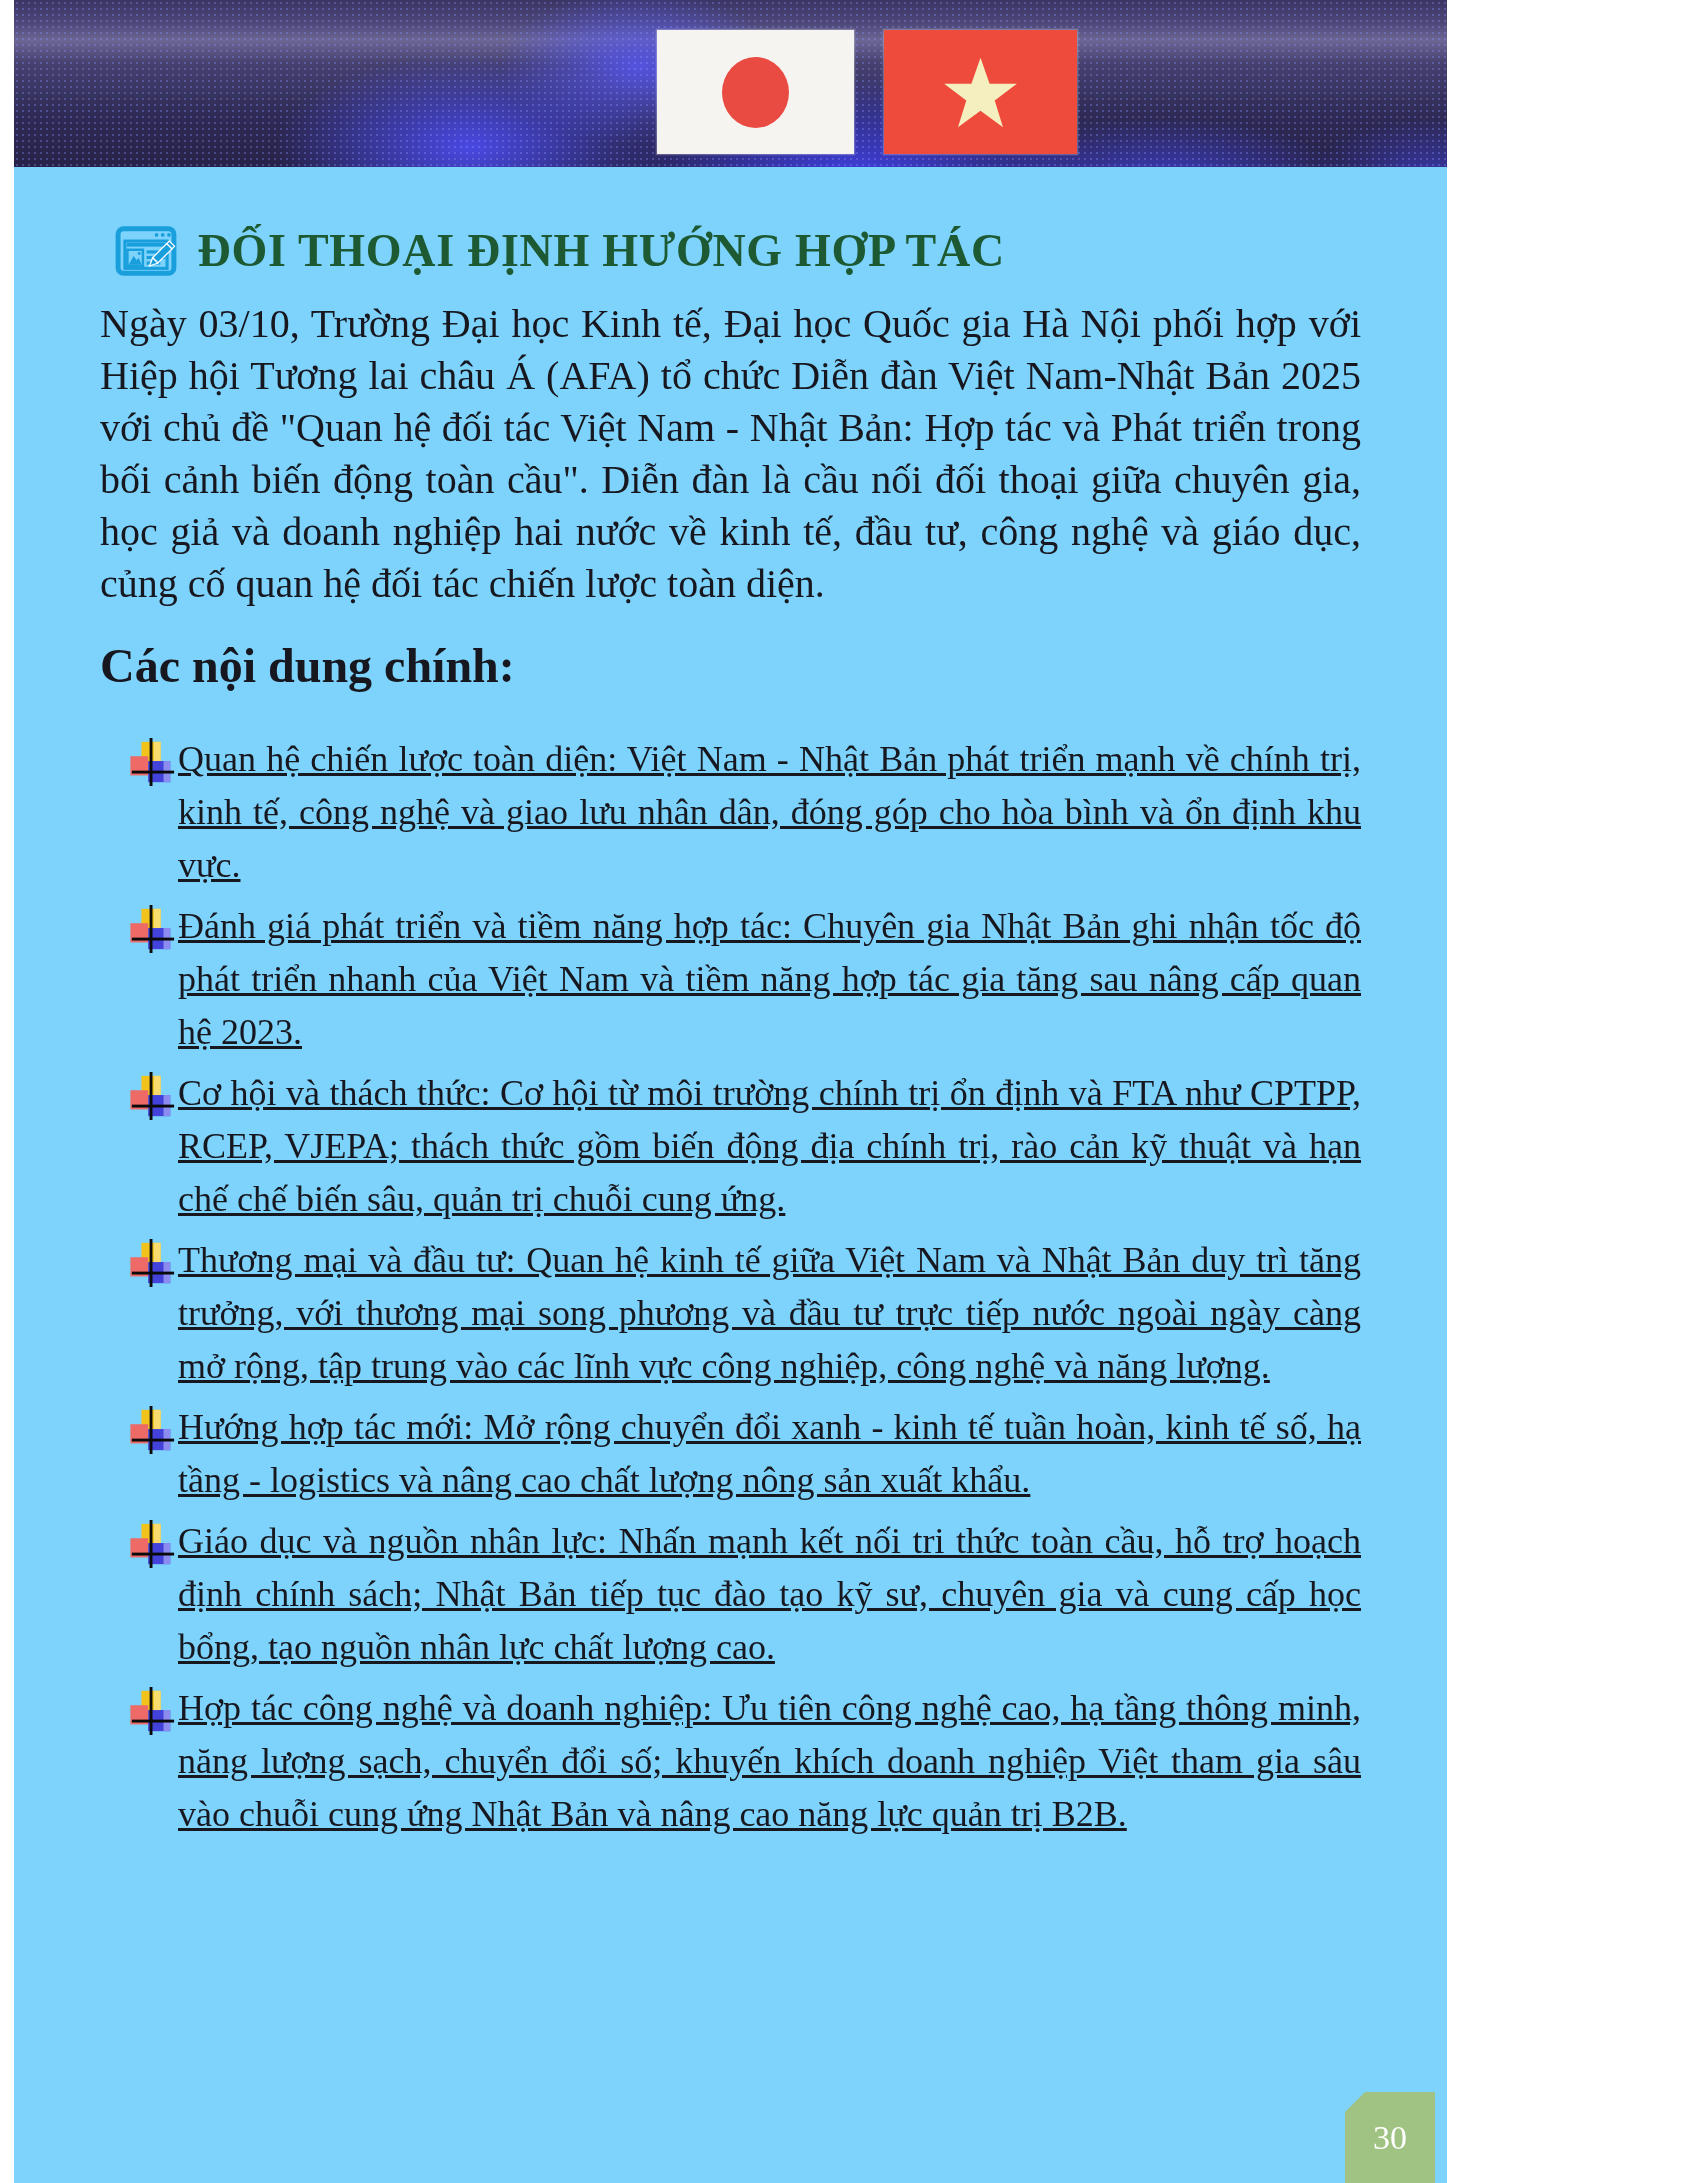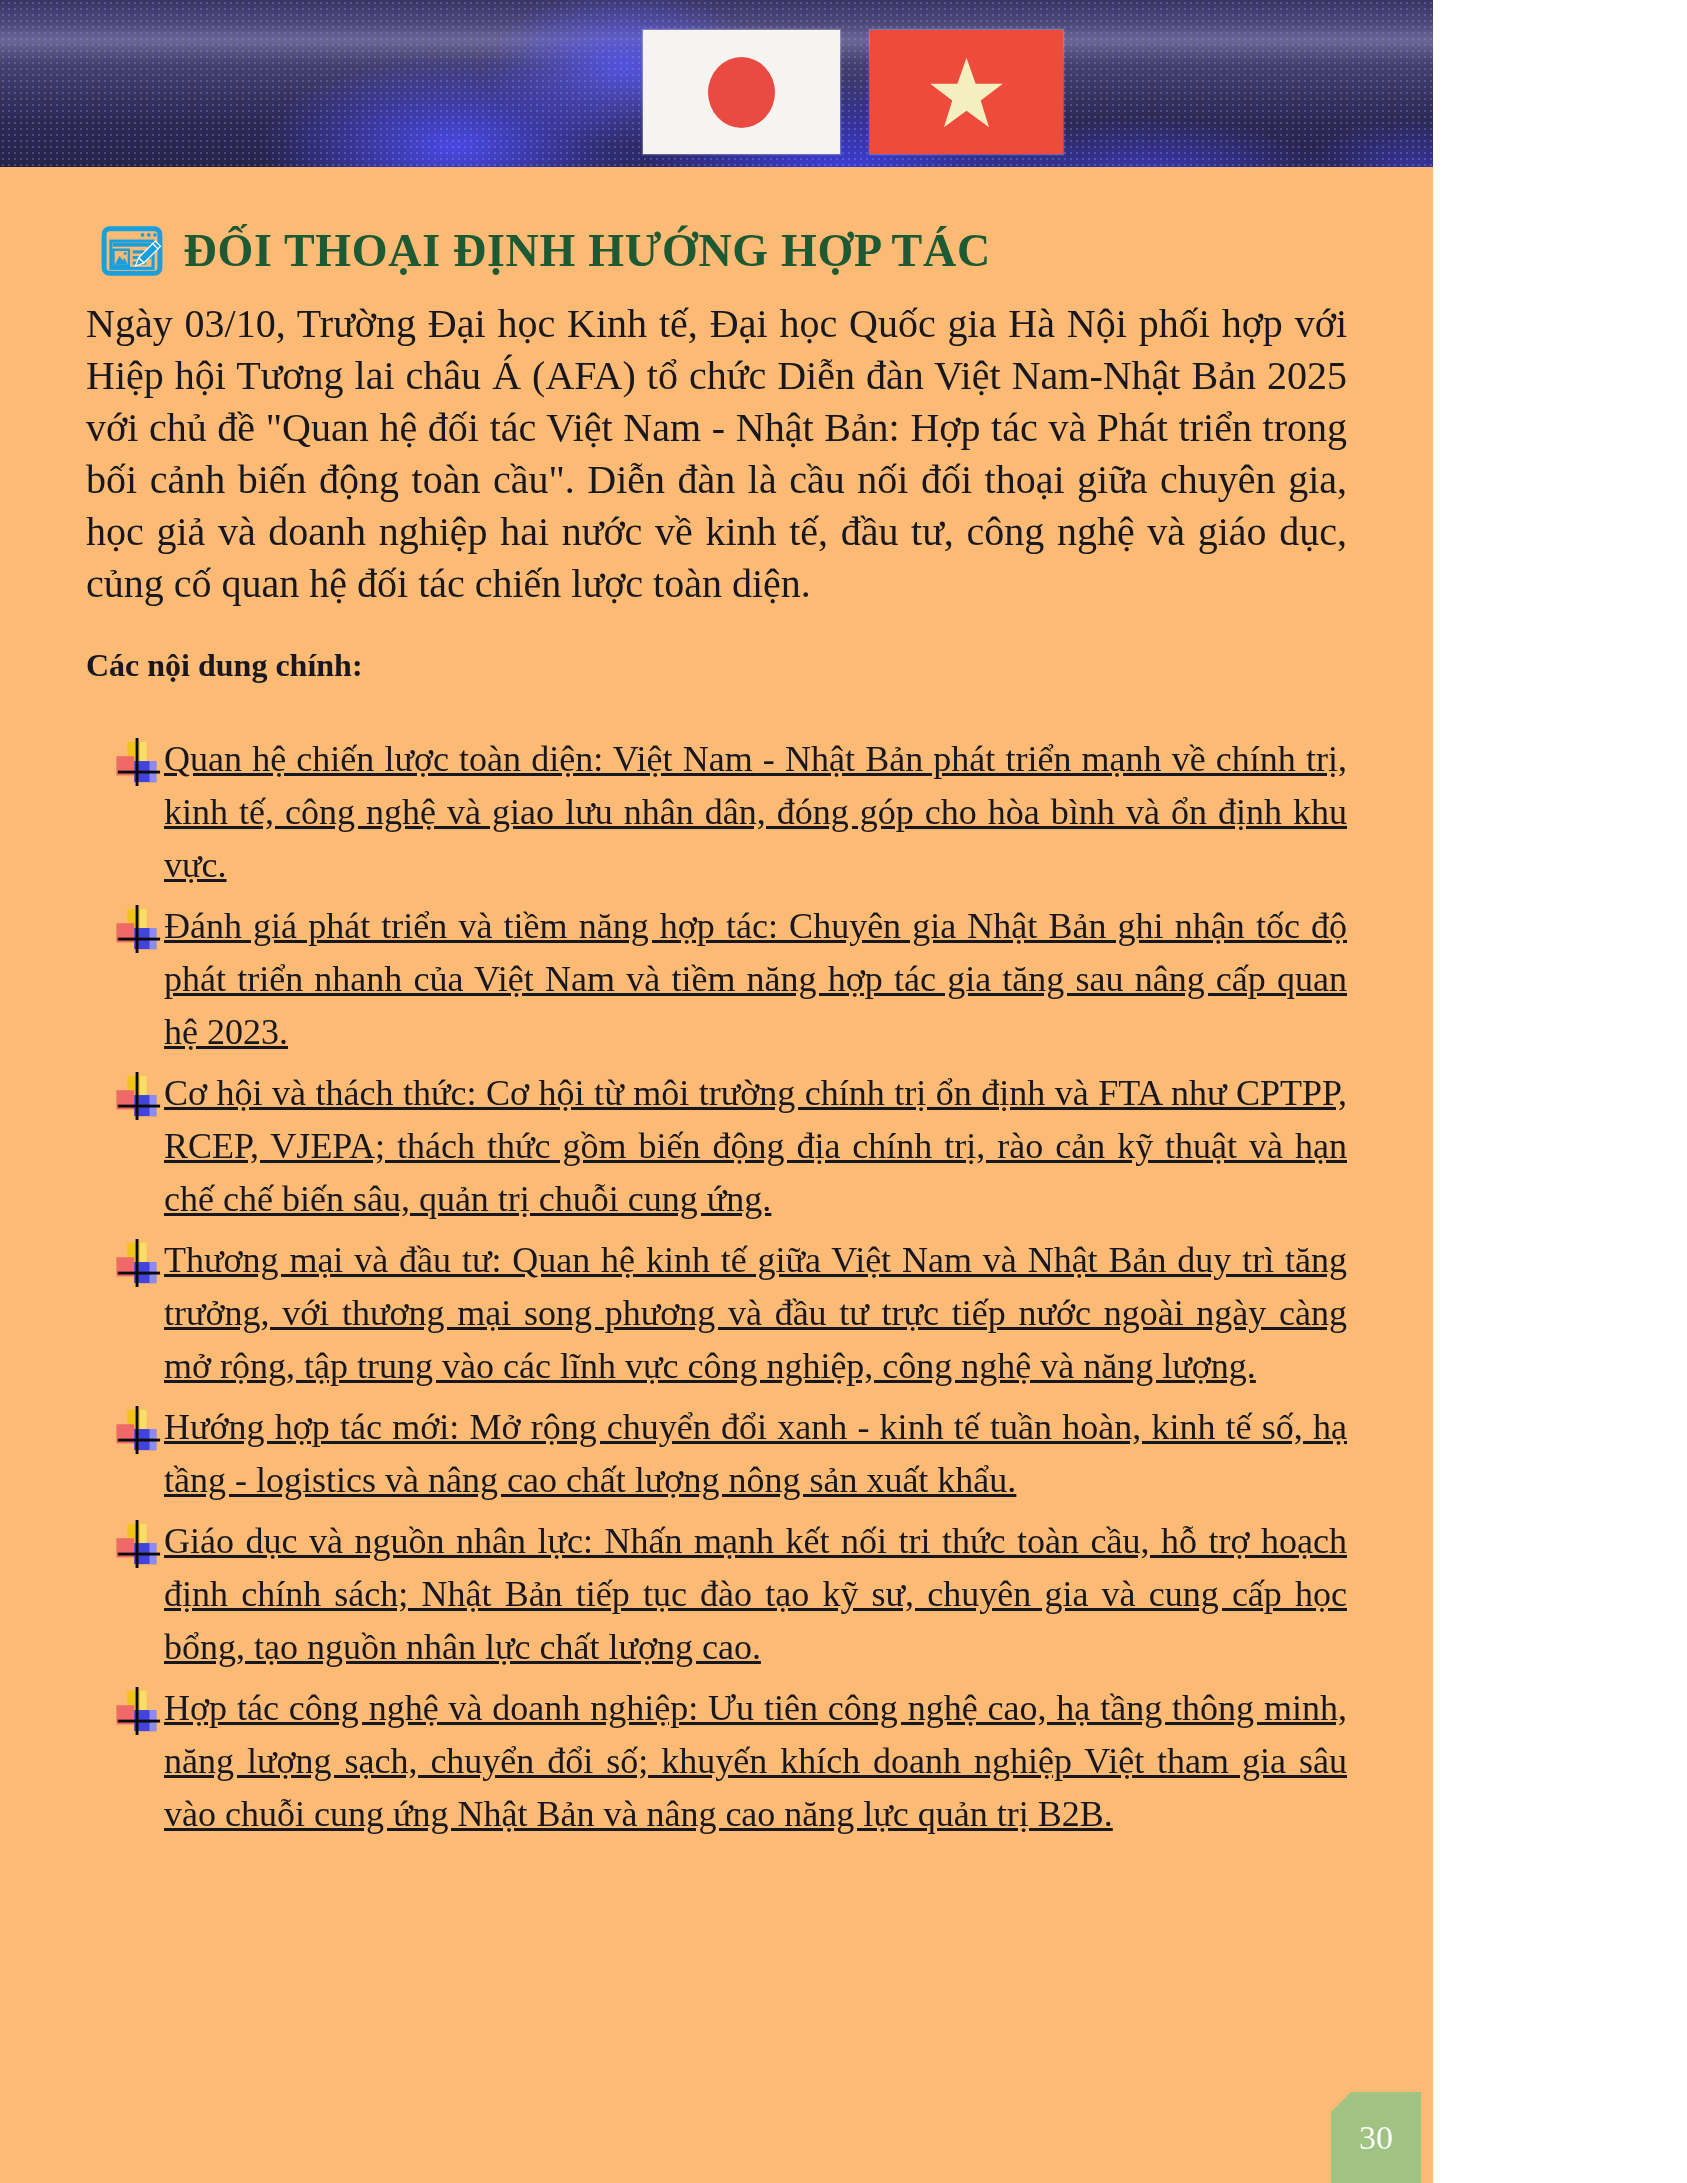--- a/index.html
+++ b/index.html
@@ -1,22 +1,23 @@
 <!DOCTYPE html>
 <html style="font-size:10.6px"><head>
 <meta charset="utf-8">
 <style>
   html,body{margin:0;padding:0;background:#ffffff;}
   .page{
     position:relative;
     width:1433px;height:2183px;
-    background:#fdba74;
+    background:#7dd3fc;
     overflow:hidden;
     font-family:"Liberation Serif","DejaVu Serif",serif;
     color:#17171f;
+    margin-left:14px;
   }
 
   
   .banner{
     position:relative;
     width:1687px;height:167px;
     background:
       radial-gradient(ellipse 278px 132px at 27% 88%, rgba(74,74,235,.95) 0%, rgba(74,74,235,0) 70%),
       radial-gradient(ellipse 198px 112px at 37% 40%, rgba(86,86,242,.85) 0%, rgba(86,86,242,0) 70%),
       radial-gradient(ellipse 344px 139px at 50% 105%, rgba(64,64,232,.95) 0%, rgba(64,64,232,0) 72%),
@@ -60,21 +61,21 @@
   }
 
   p.intro{
     margin:20px 0 0 0;
     font-size:40px;line-height:52px;
     text-align:justify;
   }
 
   h2.subheading{
     margin:30px 0 0 0;
-    font-size:32px;line-height:51px;
+    font-size:48px;line-height:51px;
     font-weight:bold;
     color:#17171f;
   }
 
   ul.bullets{
     list-style:none;
     margin:42px 0 0 0;padding:0;
   }
   ul.bullets li{
     position:relative;

